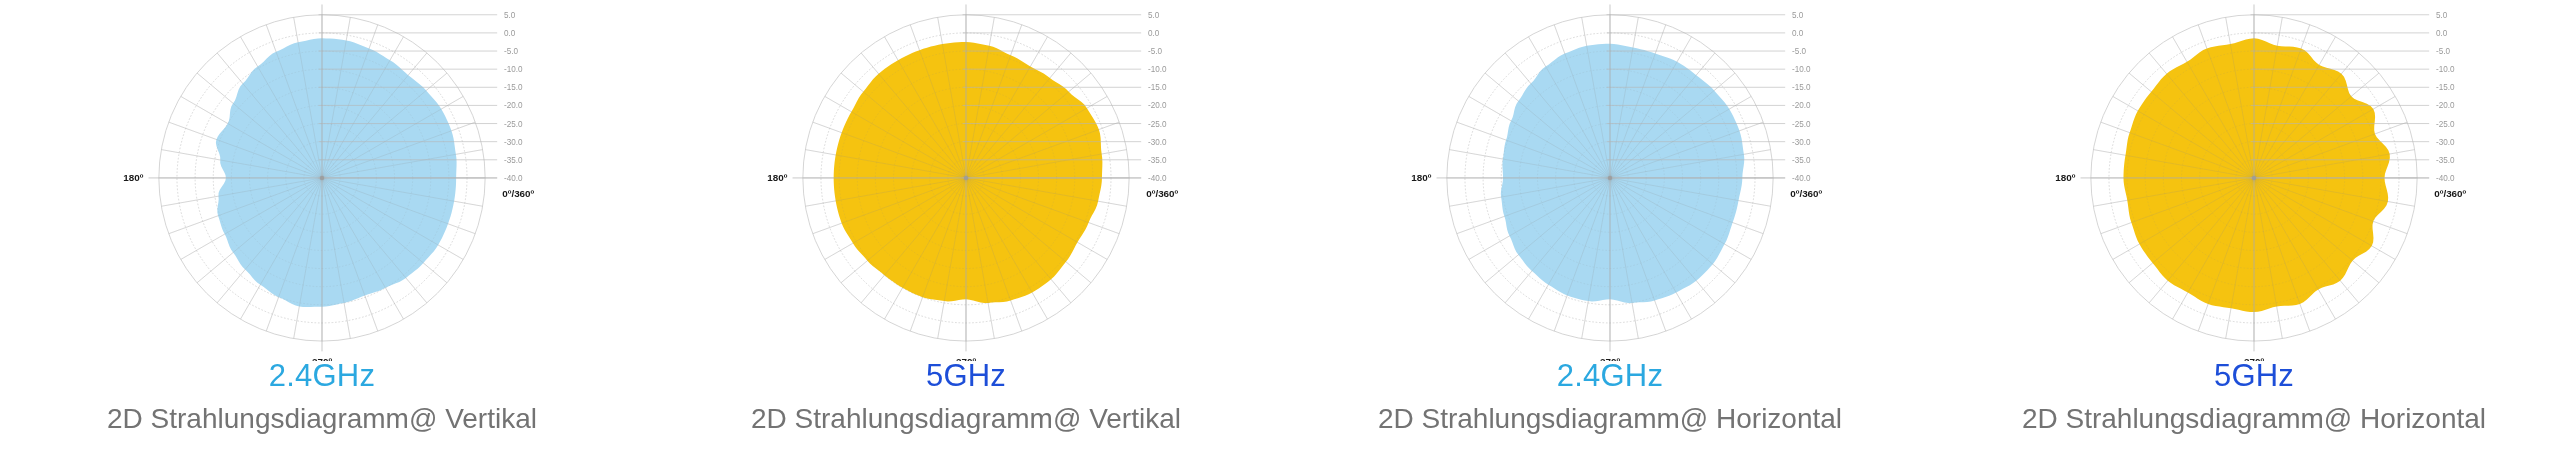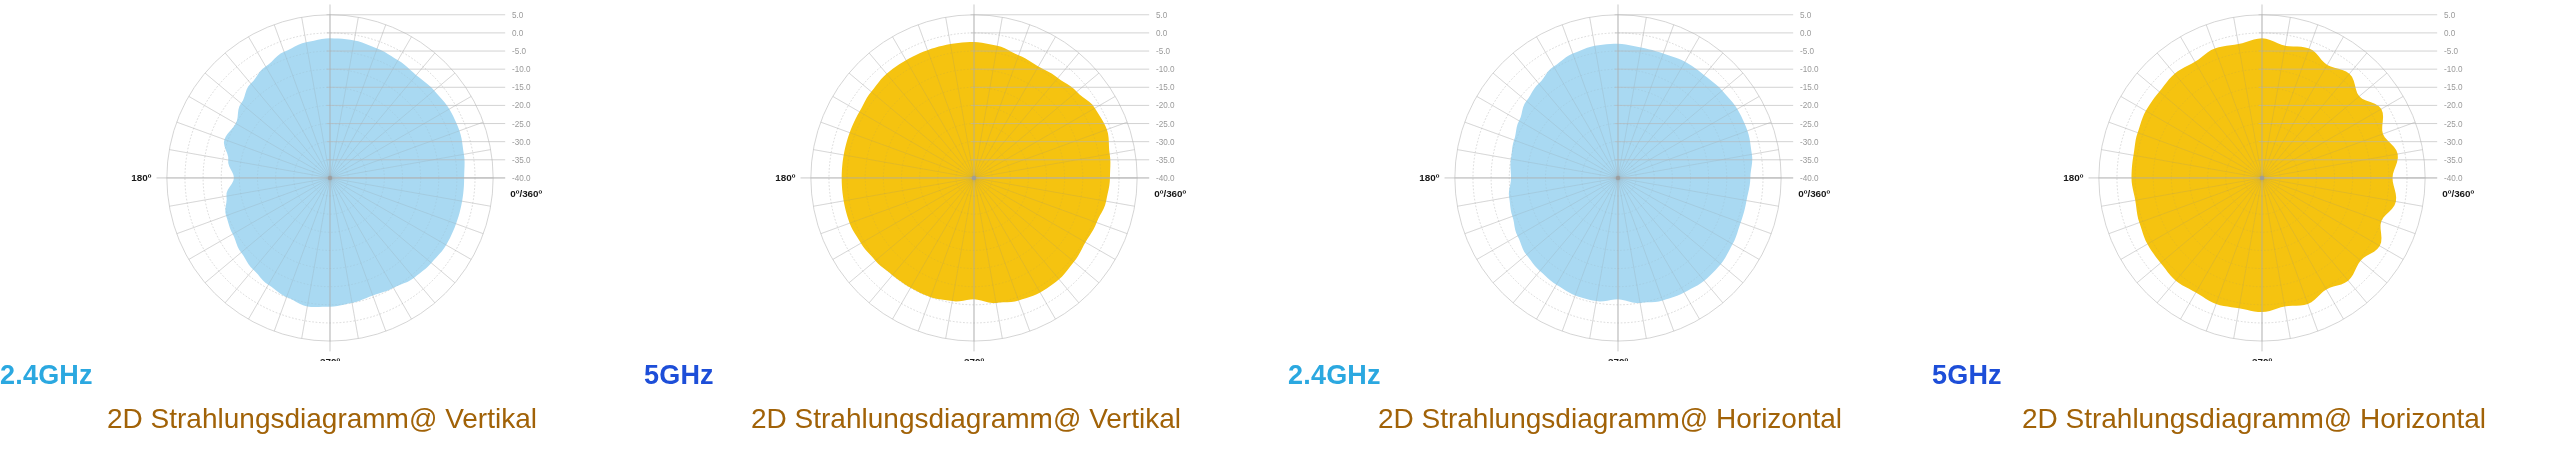--- a/index.html
+++ b/index.html
@@ -13,48 +13,48 @@
     width:2576px;height:459px;
     align-items:flex-start;
   }
   .panel{
     width:644px;height:459px;
     position:relative;
     box-sizing:border-box;
   }
   .plot-wrap{
     position:absolute;
-    left:8px;top:0;
+    left:0;top:0;
     width:644px;height:361px;
   }
   .plot-wrap svg{display:block;}
 
   .freq-label{
     position:absolute;
     left:0;
     top:359px;
     width:644px;
-    text-align:left;
-    font-size:27px;
-    font-weight:700;
+    text-align:center;
+    font-size:31px;
+    font-weight:400;
     letter-spacing:0.2px;
     line-height:33px;
   }
   .freq-24{color:#2BA8E0;}
   .freq-5{color:#1d4ed8;}
 
   .caption{
     position:absolute;
     left:0;
     top:402px;
     width:644px;
     text-align:center;
     font-size:28px;
     font-weight:400;
-    color:#a16207;
+    color:#737373;
     line-height:34px;
     white-space:nowrap;
   }
   
   .ang-lab{font-family:"Liberation Sans",sans-serif;font-size:11.5px;fill:#1a1a1a;font-weight:700;}
   .rad-lab{font-family:"Liberation Sans",sans-serif;font-size:9.5px;fill:#9a9a9a;}
   .zero-lab{font-family:"Liberation Sans",sans-serif;font-size:11.5px;fill:#1a1a1a;font-weight:700;}
 </style>
 </head>
 <body>

